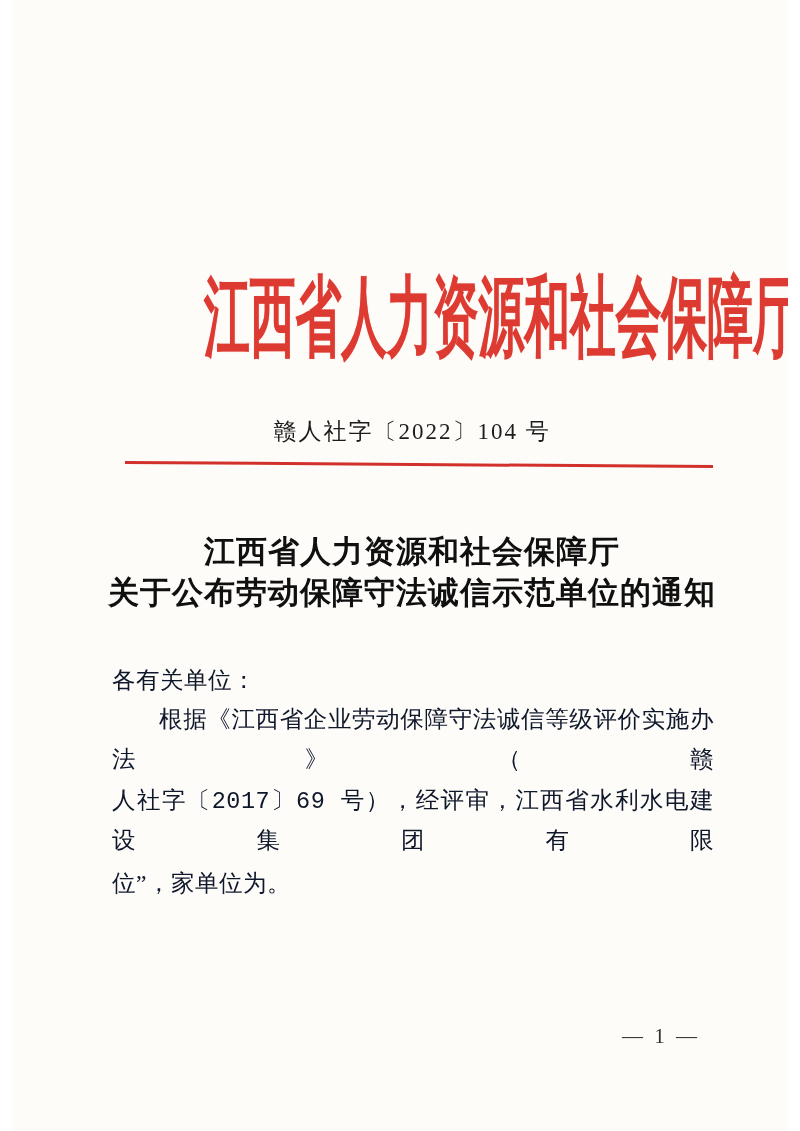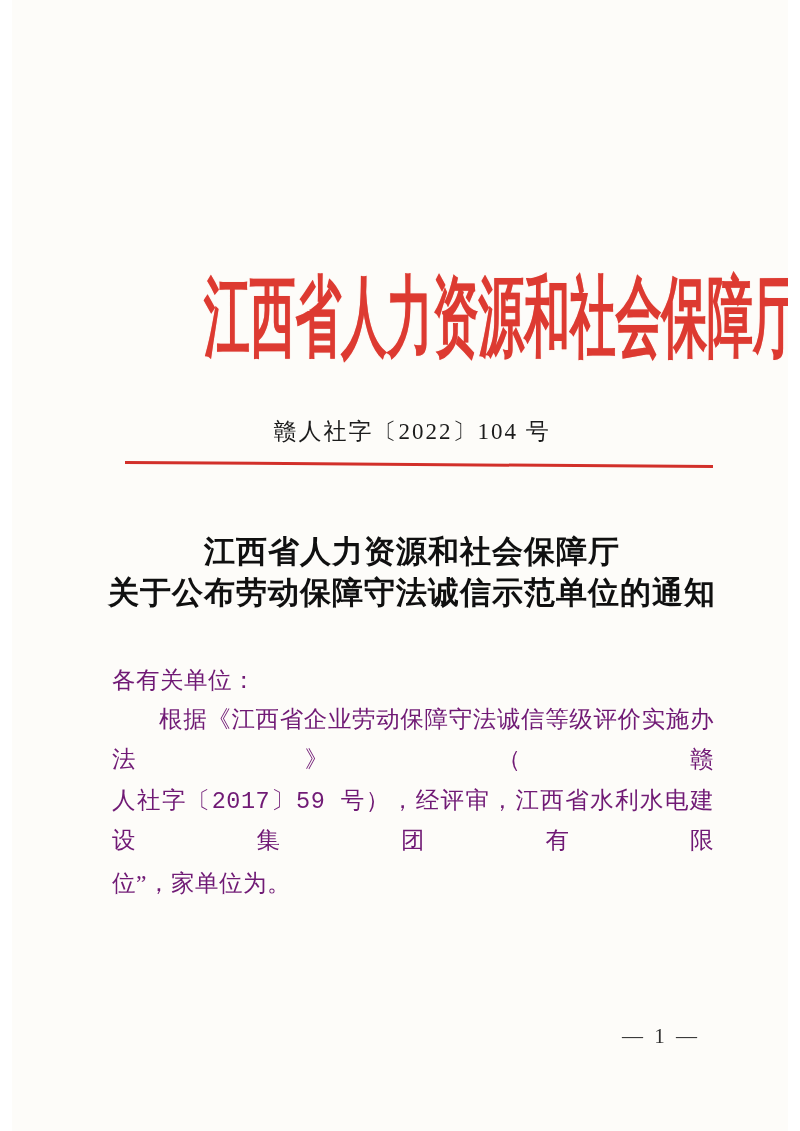--- a/index.html
+++ b/index.html
@@ -65,21 +65,21 @@
     line-height: 41px;
     letter-spacing: 1px;
   }
   .body-block {
     position: absolute;
     top: 660px;
     left: 100px;
     width: 602px;
     font-size: 23.5px;
     line-height: 40.5px;
-    color: #701a75;
+    color: #0f172a;
     letter-spacing: 0.5px;
   }
   .body-line { white-space: nowrap; }
   .body-line.indent { padding-left: 2em; }
   .body-line.fill {
     white-space: normal;
     text-align: justify;
     text-align-last: justify;
     font-family: Liberation Mono, monospace;
   }
@@ -124,20 +124,20 @@
   <div class="red-rule"></div>
 
   <div class="doc-title">
     <div>江西省人力资源和社会保障厅</div>
     <div>关于公布劳动保障守法诚信示范单位的通知</div>
   </div>
 
   <div class="body-block">
     <div class="body-line">各有关单位：</div>
     <div class="body-line fill indent">根据《江西省企业劳动保障守法诚信等级评价实施办法》（赣</div>
-    <div class="body-line fill">人社字〔2017〕59 号），经评审，江西省水利水电建设集团有限</div>
+    <div class="body-line fill">人社字〔2017〕69 号），经评审，江西省水利水电建设集团有限</div>
     <div class="body-line">位”，家单位为。</div>
   </div>
 
 
   <div class="page-number">— 1 —</div>
 
 </div>
 
 </body></html>

